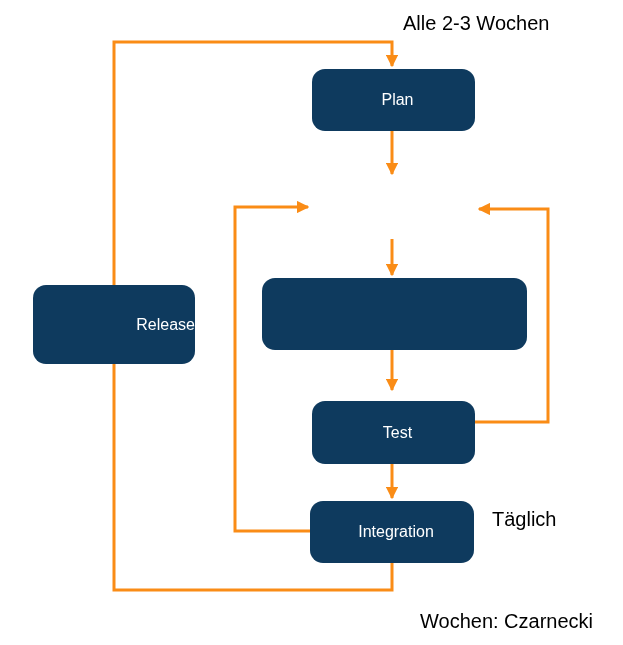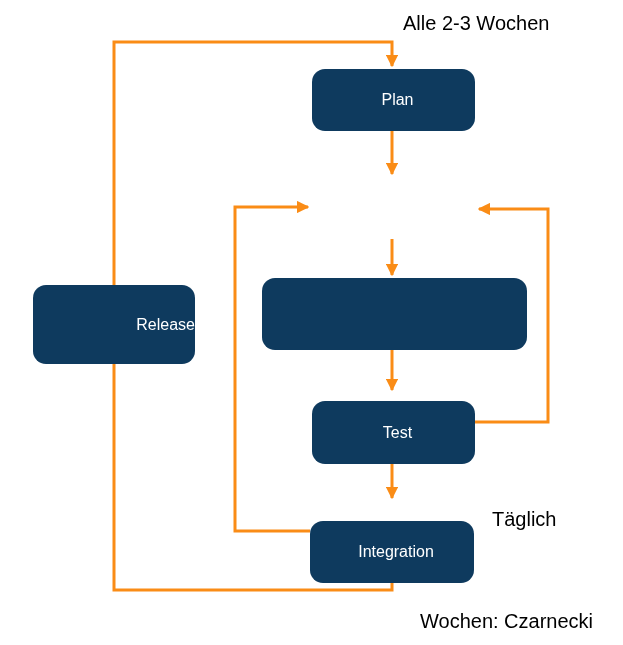--- a/index.html
+++ b/index.html
@@ -47,21 +47,21 @@
     font-size: 16px;
     line-height: 1.22;
     text-align: center;
     white-space: nowrap;
     padding-left: 8px;
   }
   .node-plan        { left: 312px; top:  69px; width: 163px; height: 62px; }
   .node-write-tests { left: 312px; top: 177px; width: 163px; height: 62px; }
   .node-pair        { left: 262px; top: 278px; width: 265px; height: 72px; }
   .node-test        { left: 312px; top: 393px; width: 163px; height: 63px; margin-top: 8px; }
-  .node-integration { left: 310px; top: 501px; width: 164px; height: 62px; margin-top: 20px; }
+  .node-integration { left: 310px; top: 501px; width: 164px; height: 62px; }
   .node-release     { left:  33px; top: 285px; width: 162px; height: 79px; align-items: flex-end; }
   .annotation {
     position: absolute;
     color: var(--label-text);
     font-size: 20px;
     white-space: nowrap;
   }
   .label-cycle  { left: 403px; top:  12px; }
   .label-daily  { left: 492px; top: 508px; }
   .label-source { left: 420px; top: 610px; }

